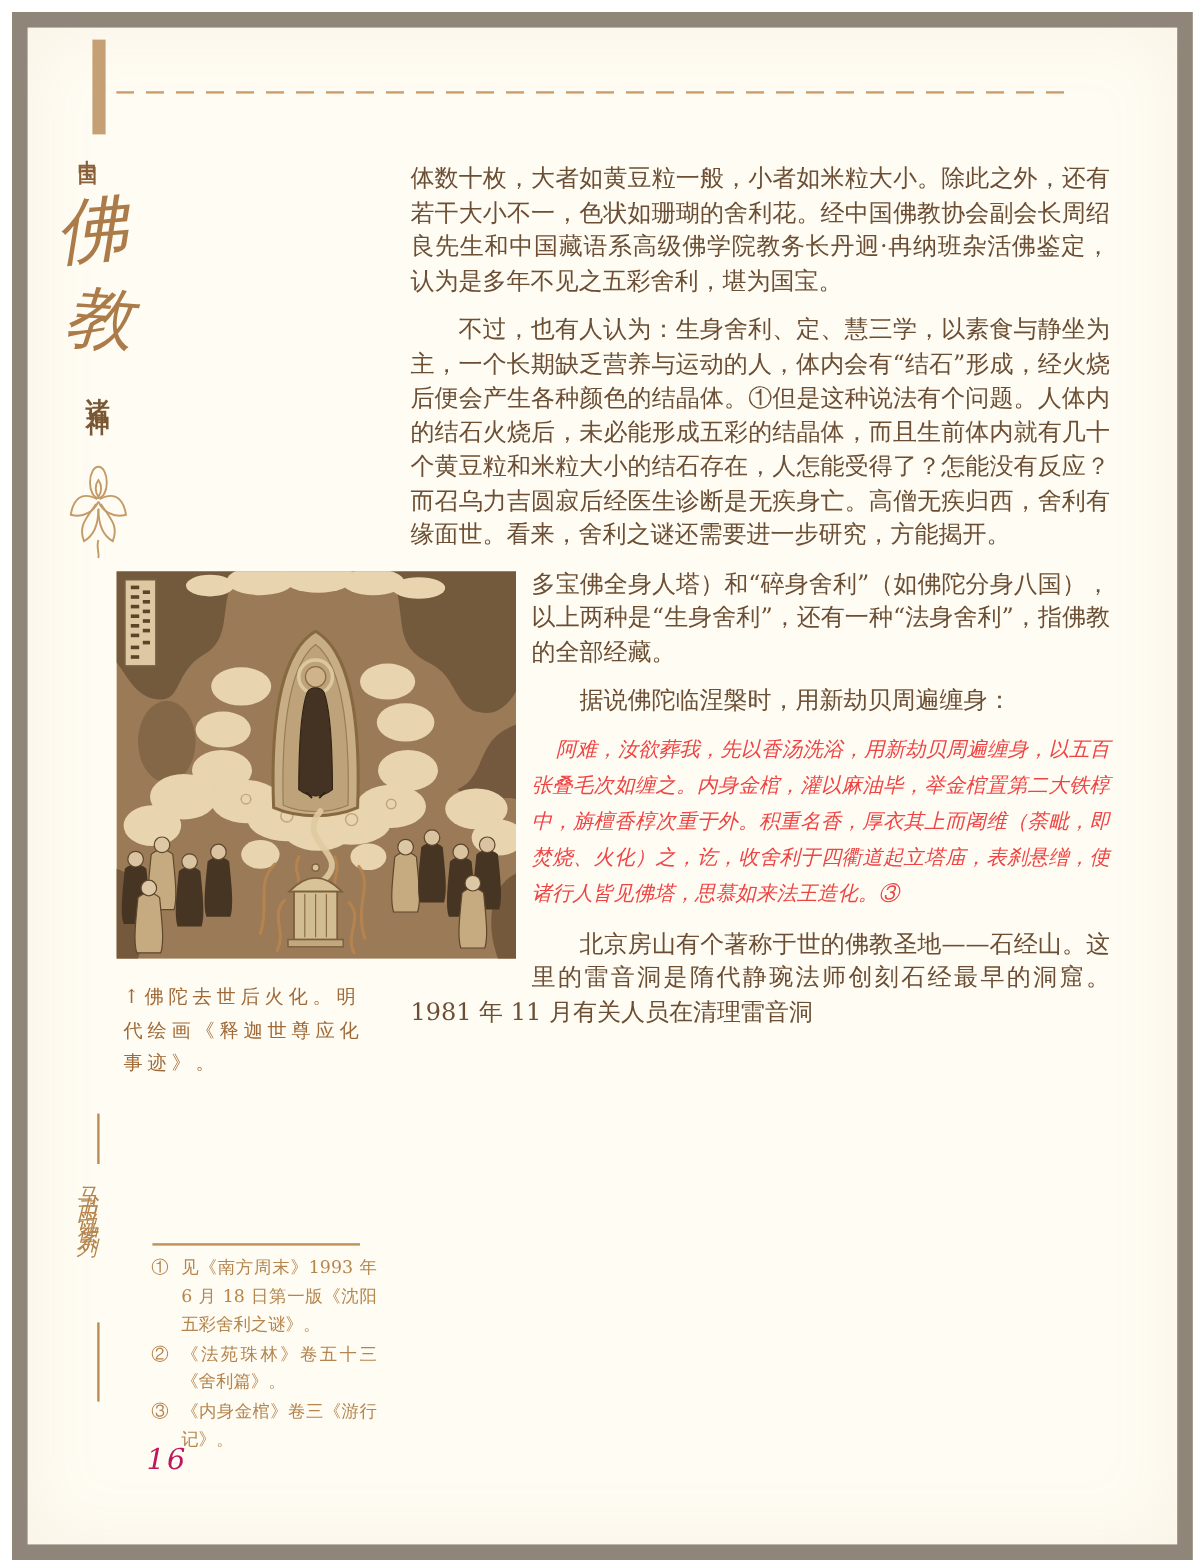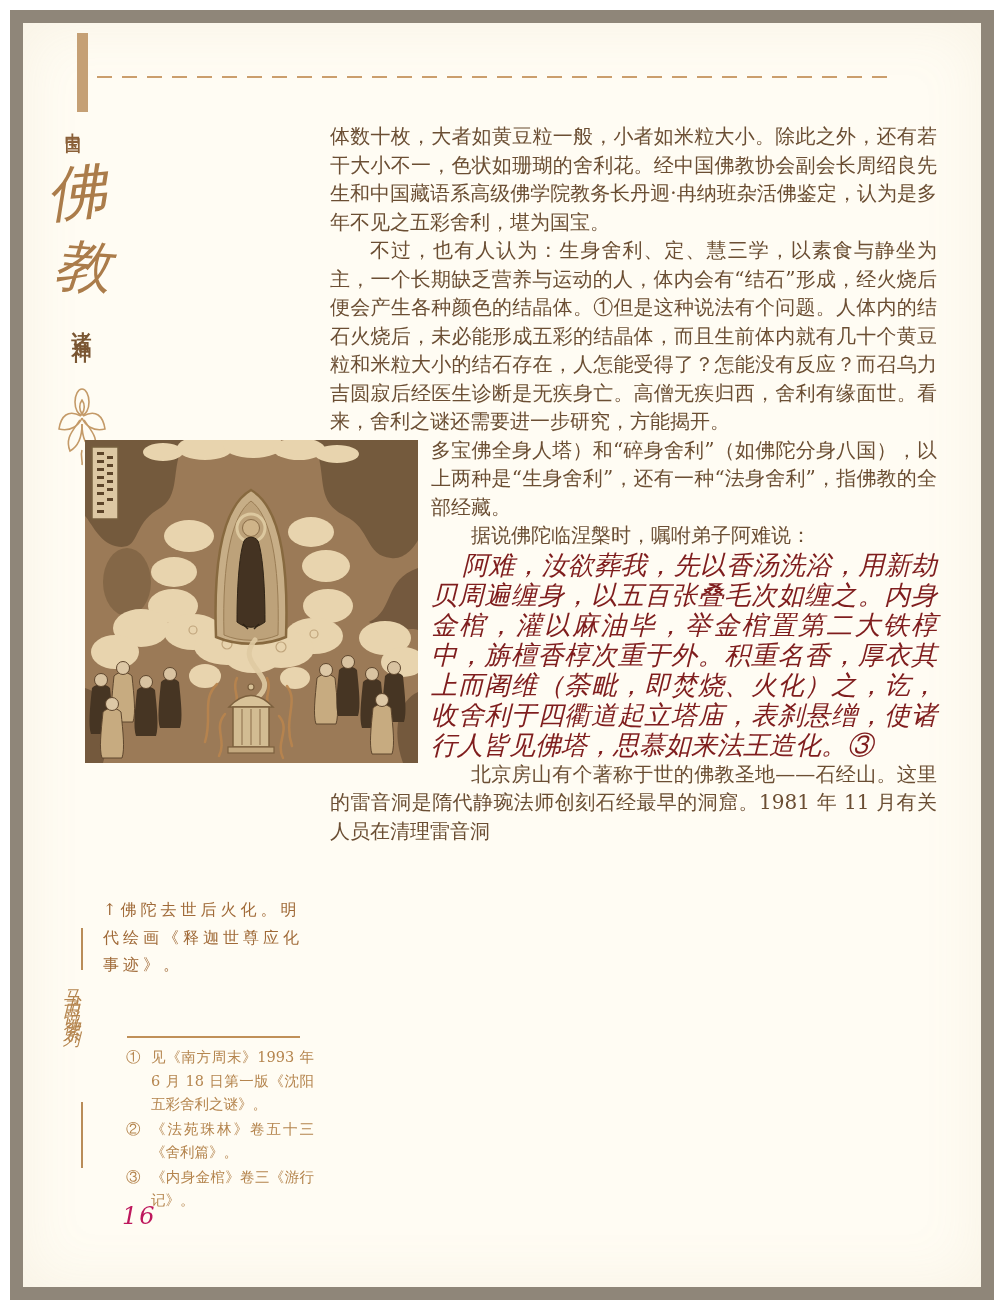--- a/index.html
+++ b/index.html
@@ -29,38 +29,38 @@
   #series-line-top{left:81px;top:928px;width:2px;height:42px;background:#b98c58;}
   #series-text{left:61px;top:976px;font-size:17px;letter-spacing:7px;color:#b5854e;font-style:italic;}
   #series-line-bottom{left:81px;top:1102px;width:2px;height:66px;background:#b98c58;}
   #page-number{left:122px;top:1202px;font-size:24px;font-style:italic;color:#be185d;letter-spacing:2px;}
   
   #main-col{
     position:absolute;left:330px;top:122px;width:607px;
     font-size:20px;line-height:28.5px;color:#6b4e33;
     text-align:justify;
   }
-  #main-col p{margin:0;padding:0;}
+  #main-col p{margin:12px;padding:0;}
   .indent{text-indent:2em;}
   
   #figure-float{
     float:left;width:333px;height:323px;
     margin:4px 13px 2px -245px;
   }
   #figure-float svg{display:block;width:333px;height:323px;}
   
   #quote{
     margin:14px 26px 13px 24px;
-    font-style:italic;color:#7f1d1d;
-    font-size:26px;line-height:30px;
+    font-style:italic;color:#ef4444;
+    font-size:17px;line-height:30px;
     text-indent:1.2em;
   }
   
   #caption{
-    left:103px;top:896px;width:216px;
+    left:103px;top:817px;width:216px;
     font-size:16px;line-height:27.5px;letter-spacing:4px;
     color:#a06a38;
   }
   
   #fn-rule{left:127px;top:1036px;width:173px;height:2px;background:#c09058;}
   #footnotes{left:126px;top:1046px;width:188px;list-style:none;margin:0;padding:0;
     font-size:14.5px;line-height:23.5px;color:#b5854e;}
   #footnotes li{display:flex;margin:0 0 1px 0;}
   .fn-marker{flex:0 0 25px;}
   .fn-text{flex:1;text-align:justify;}
@@ -198,21 +198,21 @@
             <rect x="22" y="32" width="6" height="3"></rect>
               <rect x="22" y="40" width="6" height="3"></rect>
             <rect x="22" y="48" width="6" height="3"></rect>
               <rect x="22" y="58" width="6" height="3"></rect>
             <rect x="12" y="62" width="7" height="3"></rect>
               <rect x="12" y="70" width="7" height="3"></rect>
           </g>
         </svg>
       </span><span>多宝佛全身人塔）和“碎身舍利”（如佛陀分身八国），以上两种是“生身舍利”，还有一种“法身舍利”，指佛教的全部经藏。</span>
     </p>
-    <p class="indent">据说佛陀临涅槃时，嘱咐弟子阿难说：</p>
+    <p class="indent">据说佛陀临涅槃时，用新劫贝周遍缠身：</p>
     <p id="quote">阿难，汝欲葬我，先以香汤洗浴，用新劫贝周遍缠身，以五百张叠毛次如缠之。内身金棺，灌以麻油毕，举金棺置第二大铁椁中，旃檀香椁次重于外。积重名香，厚衣其上而阇维（荼毗，即焚烧、火化）之，讫，收舍利于四衢道起立塔庙，表刹悬缯，使诸行人皆见佛塔，思慕如来法王造化。③</p>
     <p class="indent">北京房山有个著称于世的佛教圣地——石经山。这里的雷音洞是隋代静琬法师创刻石经最早的洞窟。1981 年 11 月有关人员在清理雷音洞</p>
   </div>
 
   <div id="caption" class="abs">↑佛陀去世后火化。明代绘画《释迦世尊应化事迹》。</div>
 
   <div id="fn-rule" class="abs"></div>
   <ul id="footnotes" class="abs">
     <li>
       <span class="fn-marker">①</span>

